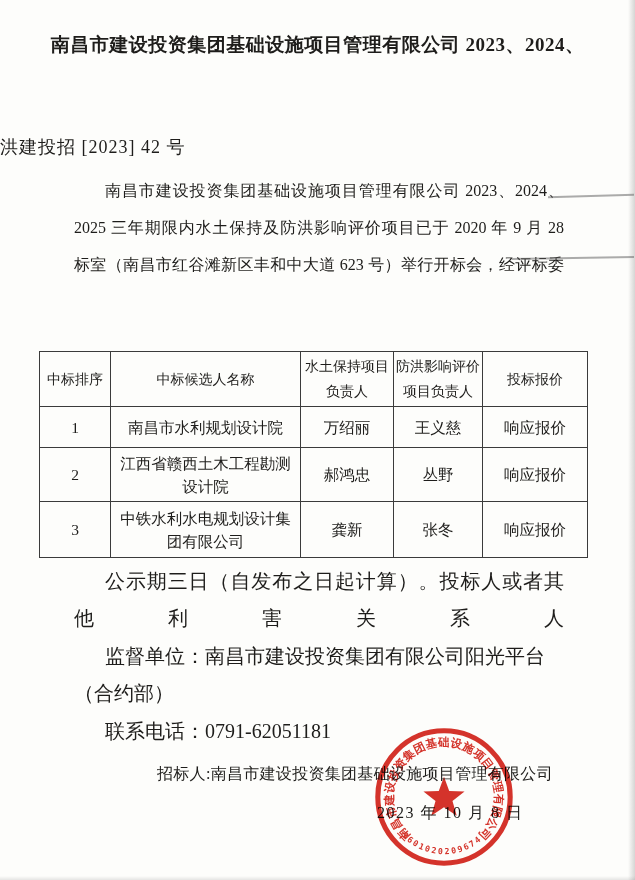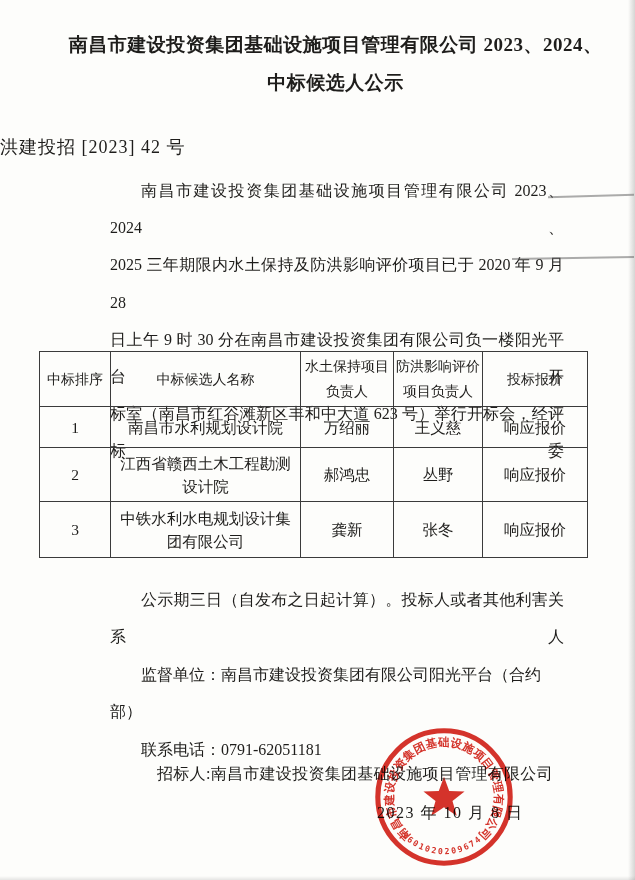--- a/index.html
+++ b/index.html
@@ -22,24 +22,24 @@
     position:absolute;top:135px;left:0;right:0;
     text-align:left;
     font-size:18px;font-weight:400;letter-spacing:1px;
   }
   
   .body-block{
     position:absolute;top:172px;left:74px;width:490px;
     font-size:16px;line-height:37.2px;
   }
   .closing-block{
-    position:absolute;top:581px;left:74px;width:490px;
-    font-size:16px;line-height:37.4px;
+    position:absolute;top:563px;left:74px;width:490px;
+    font-size:20px;line-height:37.4px;
   }
-  .line{display:block;margin-left:36px;}
+  .line{display:block;}
   .jline{text-align:justify;text-align-last:justify;}
   .indent{text-indent:31px;}
   
   table.bid{
     position:absolute;top:351px;left:39px;
     width:548px;border-collapse:collapse;table-layout:fixed;
   }
   table.bid th,table.bid td{
     border:1px solid #3b3b3b;
     text-align:center;vertical-align:middle;
@@ -82,29 +82,27 @@
   .streak1{top:195px;left:548px;width:86px;transform:rotate(-1.5deg);}
   .streak2{top:257px;left:512px;width:122px;transform:rotate(-1deg);}
 </style>
 </head>
 <body>
 
 <div class="page">
 
   <div class="title-block">
     <span class="line">南昌市建设投资集团基础设施项目管理有限公司 2023、2024、</span>
-    <span class="line">中标候选人公示</span>
   </div>
 
   <div class="doc-number">洪建投招 [2023] 42 号</div>
 
   <div class="body-block">
     <span class="line jline indent">南昌市建设投资集团基础设施项目管理有限公司 2023、2024、</span>
     <span class="line jline">2025 三年期限内水土保持及防洪影响评价项目已于 2020 年 9 月 28</span>
-    <span class="line jline">日上午 9 时 30 分在南昌市建设投资集团有限公司负一楼阳光平台开</span>
     <span class="line jline">标室（南昌市红谷滩新区丰和中大道 623 号）举行开标会，经评标委</span>
   </div>
 
   <table class="bid">
     <colgroup>
       <col style="width:71px">
         <col style="width:190px">
         <col style="width:93px">
         <col style="width:89px">
         <col style="width:105px">

